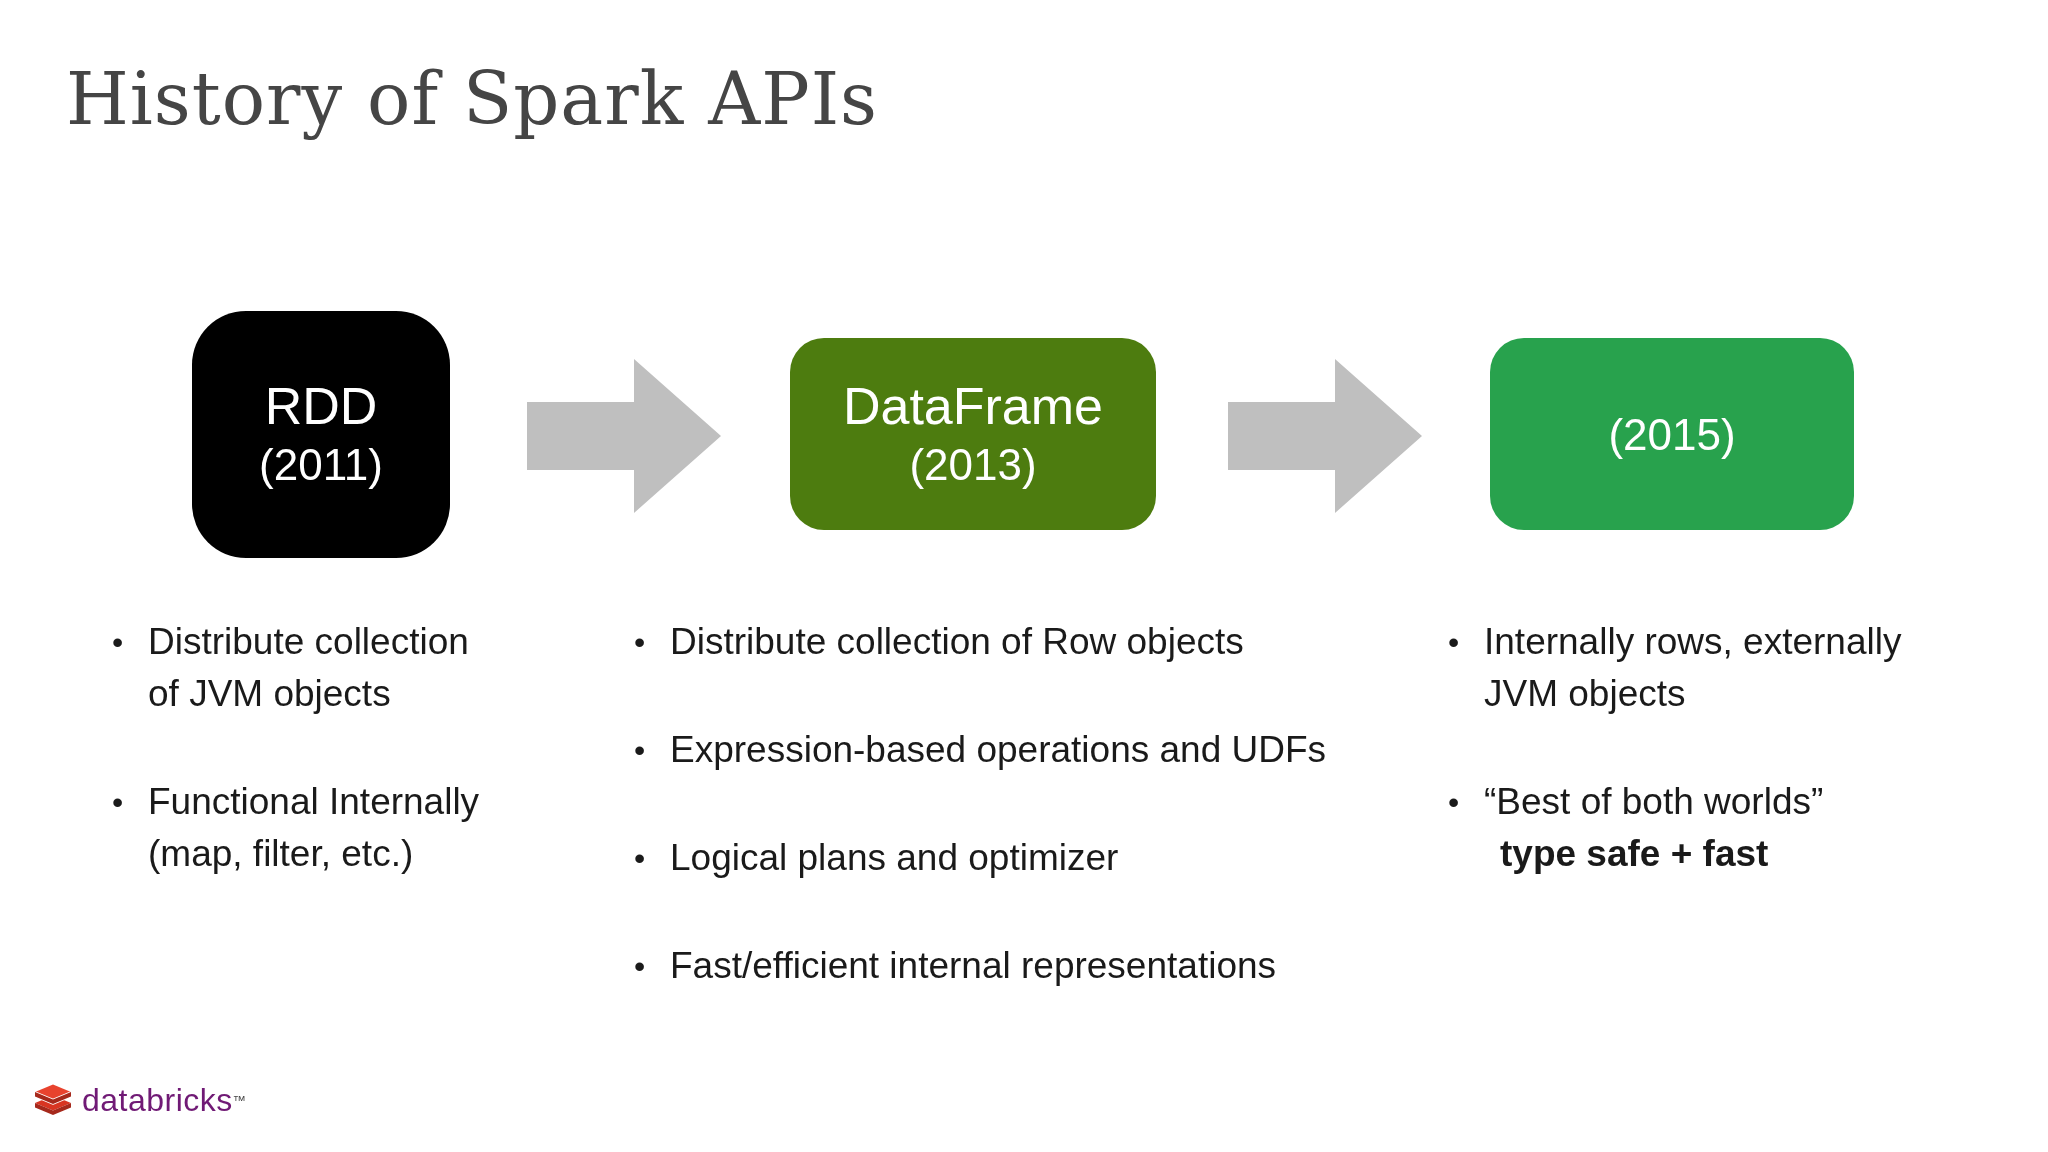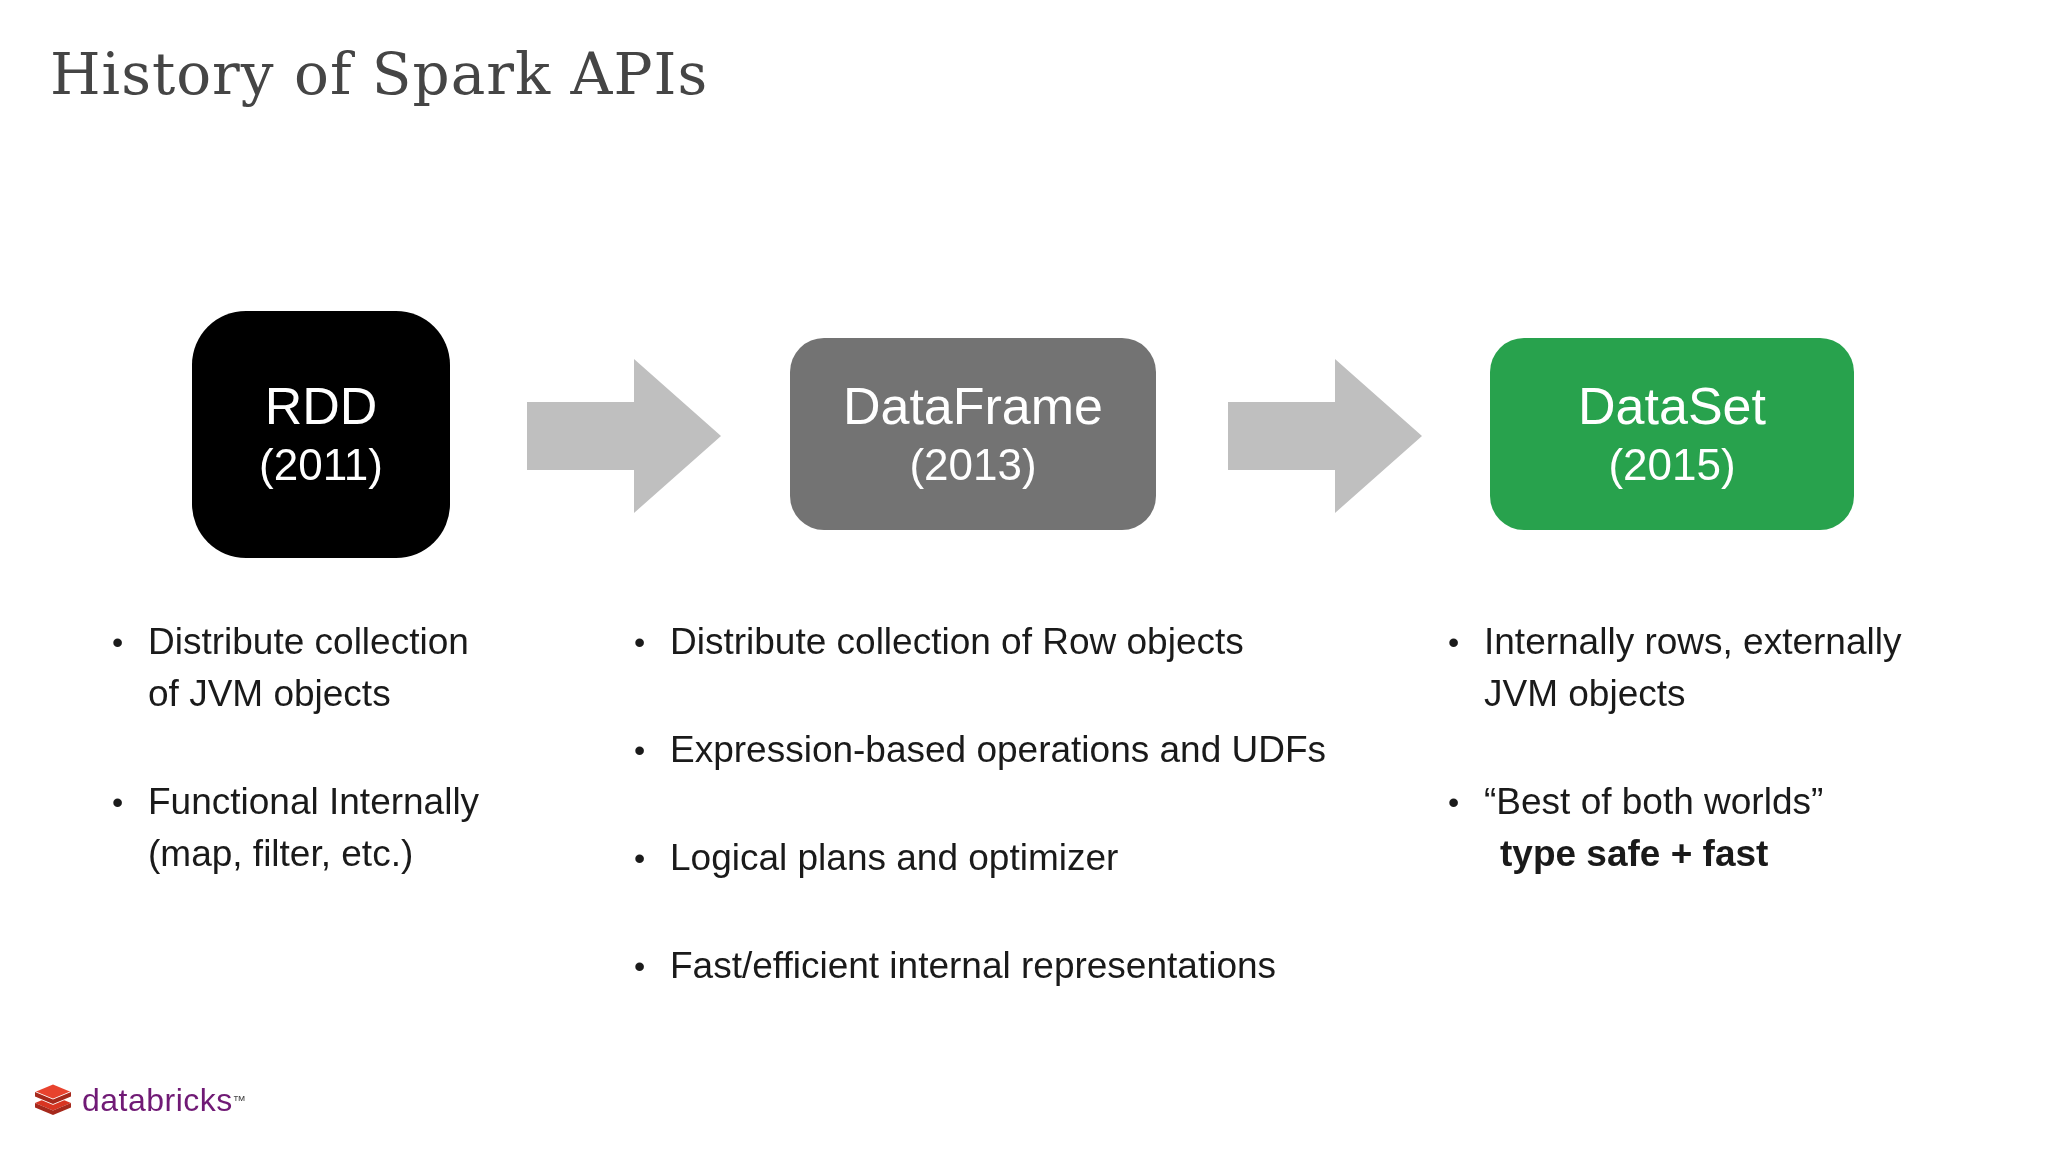--- a/index.html
+++ b/index.html
@@ -5,36 +5,36 @@
   html,body{margin:0;padding:0;}
   body{
     width:2048px;height:1152px;position:relative;overflow:hidden;
     background:#ffffff;
     font-family:"Liberation Sans", sans-serif;
   }
   .slide{position:absolute;inset:0;}
 
   
   .slide-title{
-    position:absolute;left:50px;top:38px;margin:0;
+    position:absolute;left:50px;top:38px;margin:16px;
     font-family:"DejaVu Serif", serif;
     font-weight:300;
-    font-size:58px;line-height:1.25;
+    font-size:72px;line-height:1.25;
     letter-spacing:1px;
     color:#454545;
   }
 
   
   .box{
     position:absolute;
     display:flex;flex-direction:column;align-items:center;justify-content:center;
     color:#ffffff;text-align:center;
   }
   .box-rdd{left:192px;top:311px;width:258px;height:247px;border-radius:54px;background:#000000;}
-  .box-dataframe{left:790px;top:338px;width:366px;height:192px;border-radius:34px;background:#737373;}
+  .box-dataframe{left:790px;top:338px;width:366px;height:192px;border-radius:34px;background:#4d7c0f;}
   .box-dataset{left:1490px;top:338px;width:364px;height:192px;border-radius:34px;background:#28A24D;}
   .box-label{font-size:52px;line-height:60px;font-weight:400;}
   .box-year{font-size:44px;line-height:56px;font-weight:300;margin-top:1px;}
 
   .arrow{position:absolute;width:194px;height:162px;}
   .arrow-1{left:527px;top:355px;}
   .arrow-2{left:1228px;top:355px;}
 
   
   .bullet-col{position:absolute;top:616px;color:#1a1a1a;}
@@ -88,21 +88,20 @@
     <div class="box box-dataframe">
       <div class="box-label">DataFrame</div>
       <div class="box-year">(2013)</div>
     </div>
 
     <svg class="arrow arrow-2" viewBox="0 0 194 162">
       <polygon points="0,47 107,47 107,4 194,81 107,158 107,115 0,115" fill="#BFBFBF"></polygon>
     </svg>
 
     <div class="box box-dataset">
-      <div class="box-label">DataSet</div>
       <div class="box-year">(2015)</div>
     </div>
 
   </section>
 
   <section class="bullet-col bullet-col-1">
     <div class="bullet-item">
       <span class="bullet-dot">•</span>
       <div class="bullet-lines">
         <div class="bullet-line">Distribute collection</div>

